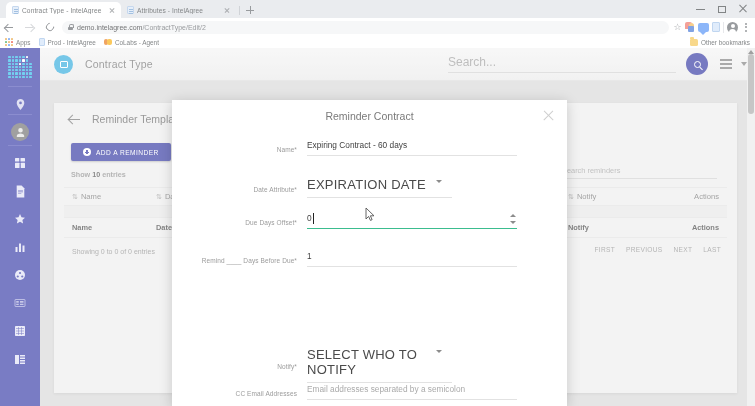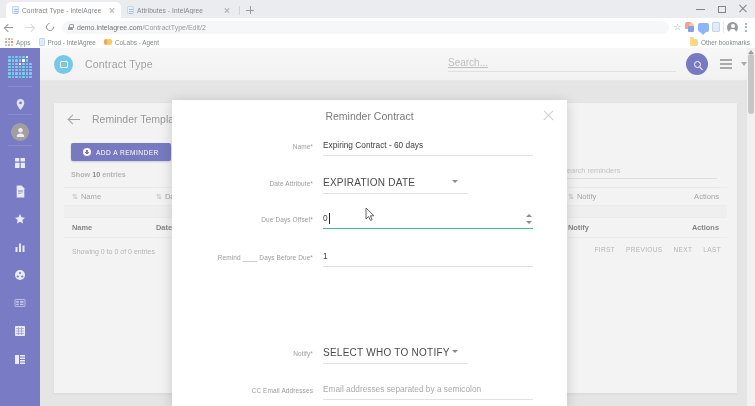--- a/index.html
+++ b/index.html
@@ -106,21 +106,21 @@
   .logo-grid s.o { background: transparent; }
   .side-divider { position: absolute; left: 8px; width: 24px; height: 1px; background: #4a4eb5; }
   .side-item { position: absolute; left: 0; width: 40px; height: 28px; display: flex; align-items: center; justify-content: center; }
   .side-item.avatar-item .circ { width: 18px; height: 18px; border-radius: 50%; background: #6b6b6b; display: flex; align-items: center; justify-content: center; }
   .si-ico { color: #dfe0f4; opacity: .92; }
 
   .topbar { position: absolute; left: 40px; top: 0; width: 715px; height: 33px; background: linear-gradient(#f3f3f3, #eaeaea); border-bottom: 1px solid #dcdcdc; display: flex; align-items: center; }
   .topbar-badge { width: 19px; height: 19px; border-radius: 50%; background: #2aa8dc; margin-left: 14px; display: flex; align-items: center; justify-content: center; }
   .topbar-badge s { width: 8px; height: 7px; border: 1.2px solid #ffffff; border-radius: 1px; display: block; }
   .topbar-title { margin-left: 12px; font-size: 10.5px; color: #6b6b6b; letter-spacing: .2px; }
-  .topbar-search { margin-left: auto; width: 228px; border-bottom: 1px solid #cfcfcf; font-size: 10px; color: #9a9a9a; padding-bottom: 3px; text-decoration: underline; }
+  .topbar-search { margin-left: auto; width: 228px; border-bottom: 1px solid #cfcfcf; font-size: 12px; color: #9a9a9a; padding-bottom: 3px; }
   .topbar-searchbtn { width: 22px; height: 22px; border-radius: 50%; background: #2b2f9e; margin-left: 10px; display: flex; align-items: center; justify-content: center; }
   .magnifier { width: 7px; height: 7px; border: 1.3px solid #fff; border-radius: 50%; position: relative; }
   .magnifier::after { content: ""; position: absolute; right: -3px; bottom: -2.5px; width: 4px; height: 1.3px; background: #fff; transform: rotate(45deg); }
   .hamburger { margin-left: 12px; margin-right: 5px; width: 12px; height: 10px; position: relative; }
   .hamburger i { position: absolute; left: 0; width: 12px; height: 1.5px; background: #7a7a7a; }
   .hamburger i:nth-child(1){ top:0 } .hamburger i:nth-child(2){ top:4px } .hamburger i:nth-child(3){ top:8px }
   .caret-dn { margin-left: 4px; margin-right: 8px; width: 0; height: 0; border-left: 3px solid transparent; border-right: 3px solid transparent; border-top: 4px solid #7a7a7a; }
 
   .content { position: absolute; left: 40px; top: 33px; width: 715px; height: 325px; background: #d7d7d7; }
   .card { position: absolute; left: 14px; top: 22px; width: 683px; height: 290px; background: #ededed; box-shadow: 0 1px 3px rgba(0,0,0,.10); }
@@ -154,28 +154,28 @@
   .pager { position: absolute; right: 16px; top: 143px; display: flex; gap: 11px; font-size: 6.6px; color: #8a8a8a; letter-spacing: .3px; }
 
   
   .backdrop { position: absolute; left: 0; top: 0; width: 755px; height: 406px; background: rgba(255,255,255,0.36); }
   .modal { position: absolute; left: 172px; top: 100px; width: 395px; height: 306px; background: #ffffff; box-shadow: 0 2px 12px rgba(0,0,0,.18); }
   .modal-title { position: absolute; left: 0; top: 10px; width: 395px; text-align: center; font-size: 10.5px; color: #7a7a7a; }
   .modal-close { position: absolute; right: 12px; top: 8px; width: 14px; height: 14px; }
   .modal-close::before, .modal-close::after { content: ""; position: absolute; left: 0.5px; top: 6.5px; width: 13px; height: 1.4px; background: #cfcfcf; }
   .modal-close::before { transform: rotate(45deg); } .modal-close::after { transform: rotate(-45deg); }
 
-  .frm-row { position: absolute; left: 0; width: 468px; display: flex; align-items: flex-start; padding-left: 16px; }
+  .frm-row { position: absolute; left: 0; width: 468px; display: flex; align-items: center; }
   .frm-label { width: 135px; text-align: right; padding-right: 10px; font-size: 6.5px; color: #9b9b9b; padding-top: 3px; white-space: nowrap; letter-spacing: .1px; }
   .frm-field { width: 210px; position: relative; }
   .frm-input {
     width: 100%; border-bottom: 1px solid #e2e2e2; padding-bottom: 5px; font-size: 8.3px; color: #3f3f3f; min-height: 12px;
   }
   .frm-input.placeholder { color: #aaaaaa; }
-  .frm-input.caps { font-size: 10px; letter-spacing: .25px; color: #4a4a4a; }
+  .frm-input.caps { font-size: 13px; letter-spacing: .25px; color: #4a4a4a; }
   .frm-input.focused { border-bottom: 1.6px solid #3bbd8f; }
   .frm-field.narrow { width: 145px; }
   .sel-caret { position: absolute; right: 10px; top: 3px; width: 0; height: 0; border-left: 3px solid transparent; border-right: 3px solid transparent; border-top: 3.6px solid #8c8c8c; }
   .spinner { position: absolute; right: 0; top: 0px; width: 8px; height: 11px; }
   .spinner i { position: absolute; left: 1px; width: 0; height: 0; border-left: 3px solid transparent; border-right: 3px solid transparent; }
   .spinner i:nth-child(1) { top: 0.5px; border-bottom: 3.2px solid #8c8c8c; }
   .spinner i:nth-child(2) { bottom: 0.5px; border-top: 3.2px solid #8c8c8c; }
   .caret-bar { position: absolute; left: 3px; top: -1px; width: 1px; height: 11px; background: #222; }
 
   .mouse-cursor { position: absolute; left: 365px; top: 207px; width: 11px; height: 15px; }

